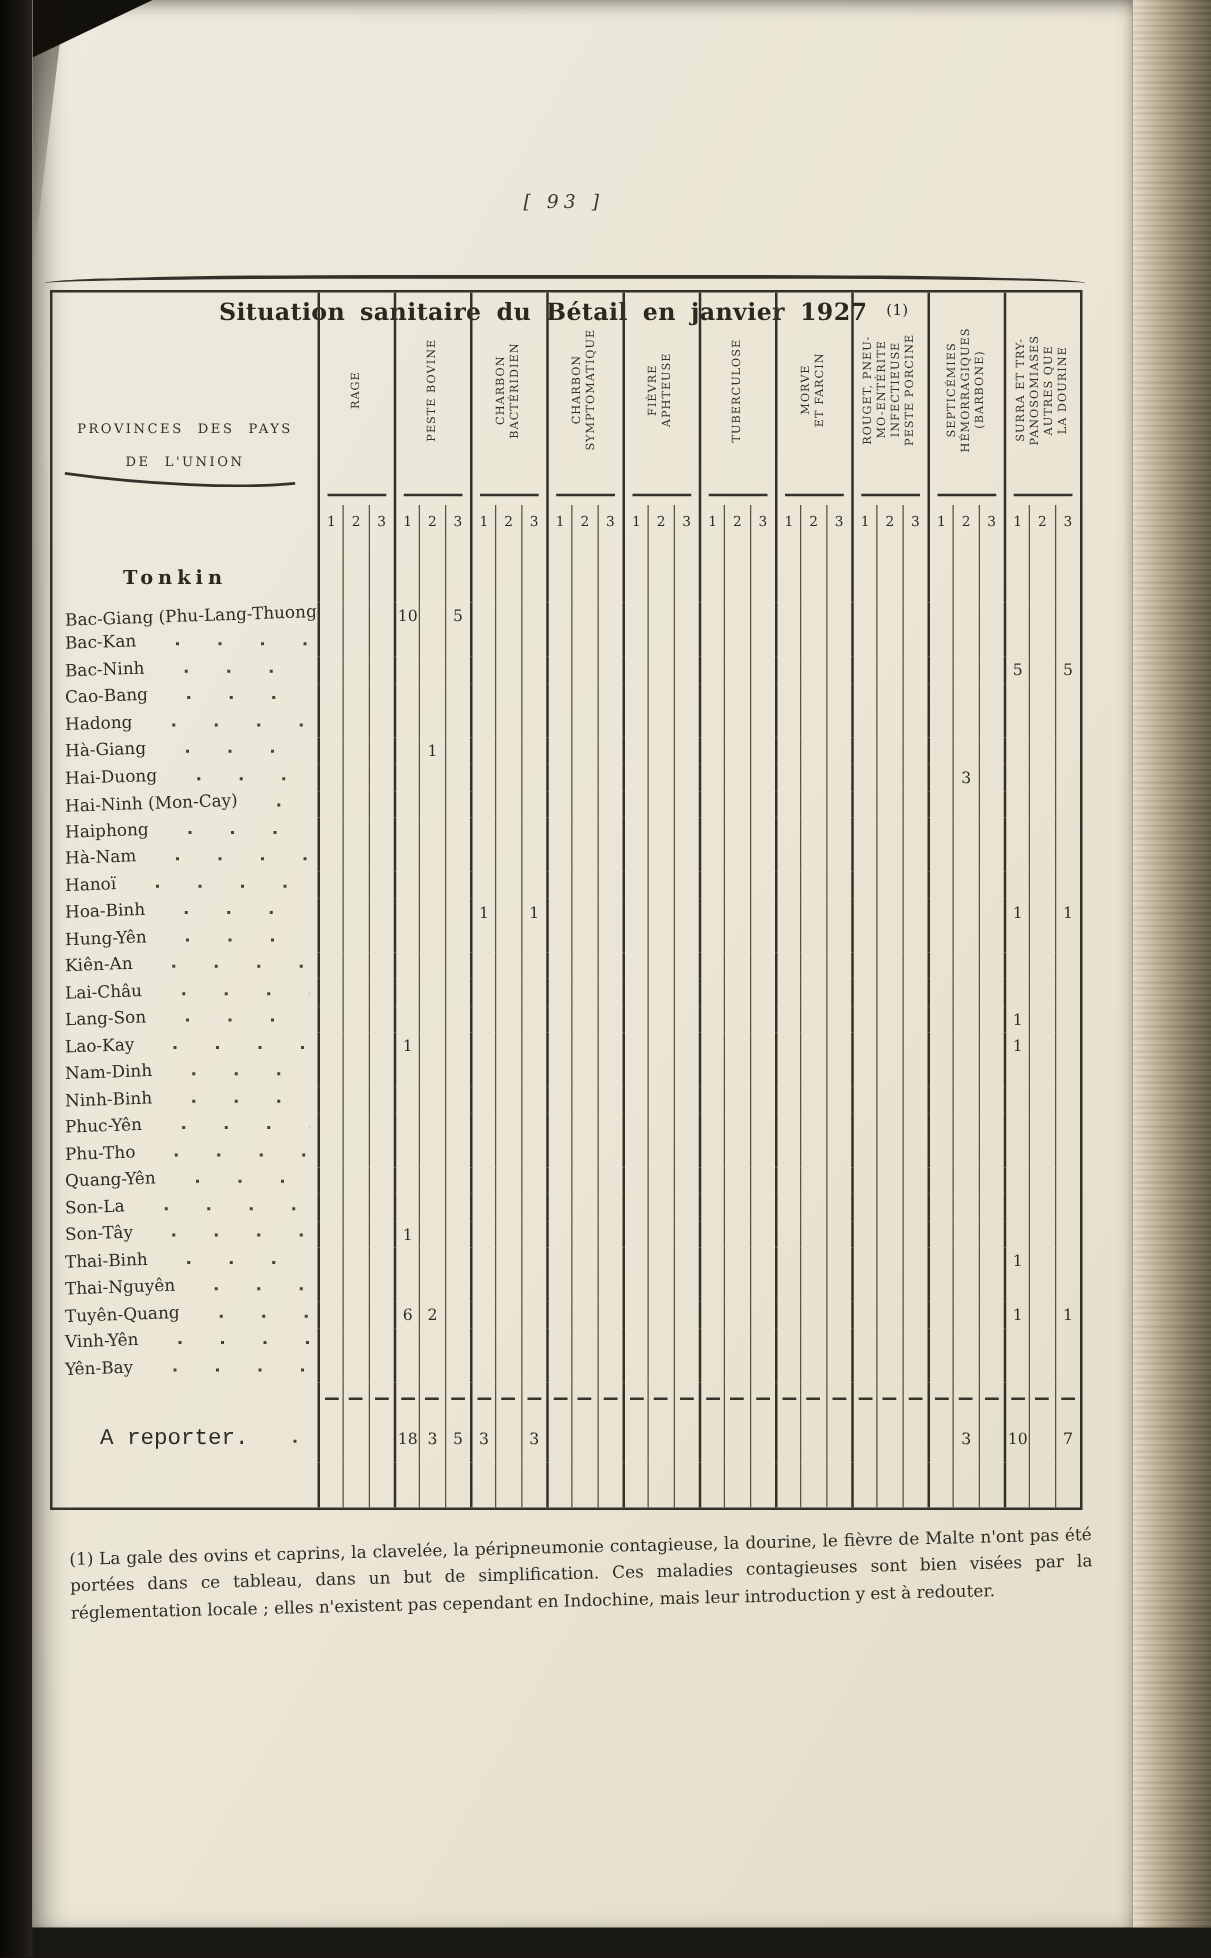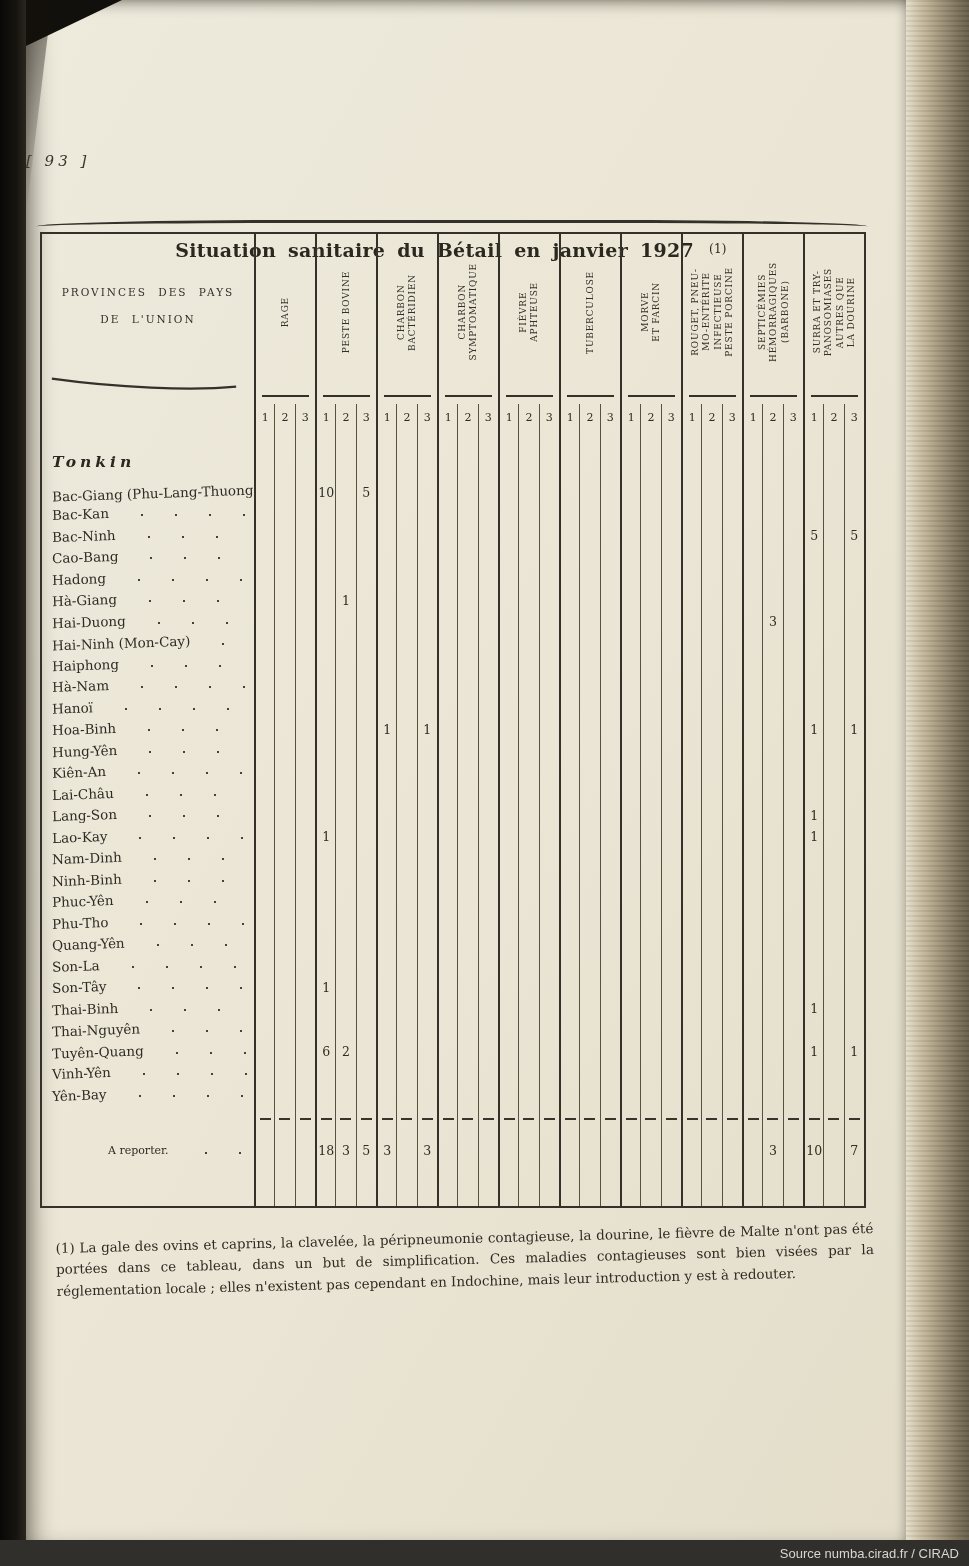--- a/index.html
+++ b/index.html
@@ -17,21 +17,21 @@
   .corner-wedge{position:absolute;left:0;top:0;width:96px;height:46px;background:#12100d;
                 clip-path:polygon(0 0,100% 0,0 100%);}
   .corner-wedge2{position:absolute;left:0;top:0;width:26px;height:215px;
                  background:linear-gradient(180deg,rgba(20,16,10,.5),rgba(20,16,10,0));
                  clip-path:polygon(0 0,100% 0,0 100%);}
   
   .page-edge{position:absolute;right:0;top:0;width:63px;height:1542px;
      background:repeating-linear-gradient(180deg,rgba(0,0,0,.06) 0 2px,rgba(255,255,255,.04) 2px 5px),
                 linear-gradient(90deg,#e5decb,#cfc4aa 18%,#b3a78b 40%,#968a71 62%,#7b7159 82%,#655c49);}
   
-  .page-number{position:absolute;top:152px;left:0;width:850px;
+  .page-number{position:absolute;top:152px;left:0;width:850px;text-align:center;
                font-style:italic;font-size:15px;letter-spacing:4px;color:#3a362c;}
   .page-title{position:absolute;top:200px;left:0;width:850px;text-align:center;
               font-weight:bold;font-size:19px;word-spacing:5px;letter-spacing:.3px;color:#2b2820;margin-top:39px;}
   .note-marker{font-size:12px;vertical-align:4px;font-weight:normal;margin-left:3px;}
   .table-top-rule{position:absolute;top:220px;left:10px;width:832px;height:10px;
                   border-top:3px solid #34312a;border-radius:50%/10px;}
   
   .sanitary-table{position:absolute;top:232px;left:14px;width:822px;
                   display:grid;grid-template-columns:212px repeat(30,1fr);
                   border:2.6px solid #34312a;color:#2f2c25;}
@@ -39,39 +39,39 @@
   .cell{border-left:1px solid #57523f;display:flex;align-items:center;justify-content:center;
         font-size:12.5px;color:#2f2c25;overflow:hidden;}
   .cell.t{border-left:2.5px solid #34312a;}
   .h-head{height:170px;}
   .h-sub{height:36px;}
   .h-section{height:42px;}
   .h-row{height:21.5px;}
   .h-dash{height:26px;}
   .h-tot{height:38px;}
   .h-fill{height:36px;}
-  .corner{position:relative;display:flex;flex-direction:column;align-items:center;justify-content:center;
+  .corner{position:relative;display:flex;flex-direction:column;align-items:center;justify-content:flex-end;
           gap:15px;padding-bottom:28px;font-size:10.5px;letter-spacing:2px;word-spacing:6px;color:#33302a;}
   .corner-swash{position:absolute;bottom:12px;left:8px;width:calc(100% - 24px);height:16px;}
   .grp{position:relative;border-left:2.5px solid #34312a;display:flex;align-items:center;
        justify-content:center;padding-bottom:14px;}
   .grp-rule{position:absolute;left:11%;right:11%;bottom:7px;height:2.5px;background:#34312a;}
   .vlabel{writing-mode:vertical-rl;transform:rotate(180deg);white-space:pre-line;
           font-size:9px;letter-spacing:.8px;line-height:1.25;text-align:center;color:#33302a;}
   .sub{font-size:11px;align-items:flex-start;padding-top:7px;}
   .name-cell{display:flex;align-items:center;padding-left:10px;font-size:13.5px;color:#2e2b24;overflow:hidden;}
   .pname{transform:rotate(-2deg);white-space:nowrap;}
   .leader{flex:1;align-self:stretch;margin:0 6px 0 10px;
           background-image:radial-gradient(circle,#46422f 1.2px,transparent 1.55px);
           background-size:34px 12px;background-repeat:repeat-x;background-position:6px 60%;}
   .leader-short{margin-left:14px;}
-  .section-title{flex:1;text-align:left;font-weight:bold;font-size:15.5px;
-                 letter-spacing:4px;padding-right:26px;color:#2b2820;font-style:italic;}
+  .section-title{flex:1;text-align:center;font-weight:bold;font-size:15.5px;
+                 letter-spacing:4px;padding-right:26px;color:#2b2820;}
   .dash{width:11px;height:2px;background:#37342b;}
-  .tot-label{margin-left:56px;font-size:11px;white-space:nowrap;}
+  .tot-label{margin-left:28px;font-size:18px;white-space:nowrap;font-family:Liberation Mono, monospace;}
   .val{font-size:12.5px;}
   
   .footnote{position:absolute;top:1228px;left:30px;width:818px;font-size:13.5px;line-height:1.58;
             color:#2f2b23;text-align:justify;transform:rotate(-1.4deg);}
   
   .source-bar{position:absolute;left:0;bottom:0;width:100%;height:26px;background:#312f2c;
               display:flex;align-items:center;justify-content:flex-end;padding-right:10px;
               box-sizing:border-box;font-family:"Liberation Sans",sans-serif;font-size:13px;color:#d8d6d0;}
 </style>
 </head>
@@ -1359,16 +1359,13 @@
         <div class="cell h-fill t"></div>
         <div class="cell h-fill"></div>
         <div class="cell h-fill"></div>
       </div>
 
     <div class="footnote">(1) La gale des ovins et caprins, la clavelée, la péripneumonie contagieuse, la dourine, le fièvre de Malte n'ont pas été portées dans ce tableau, dans un but de simplification. Ces maladies contagieuses sont bien visées par la réglementation locale ; elles n'existent pas cependant en Indochine, mais leur introduction y est à redouter.</div>
   </div>
 
   <div class="page-edge"></div>
 
-  <div class="source-bar">
-    <span>Source numba.cirad.fr / CIRAD</span>
-  </div>
 </div>
 
 </body></html>

